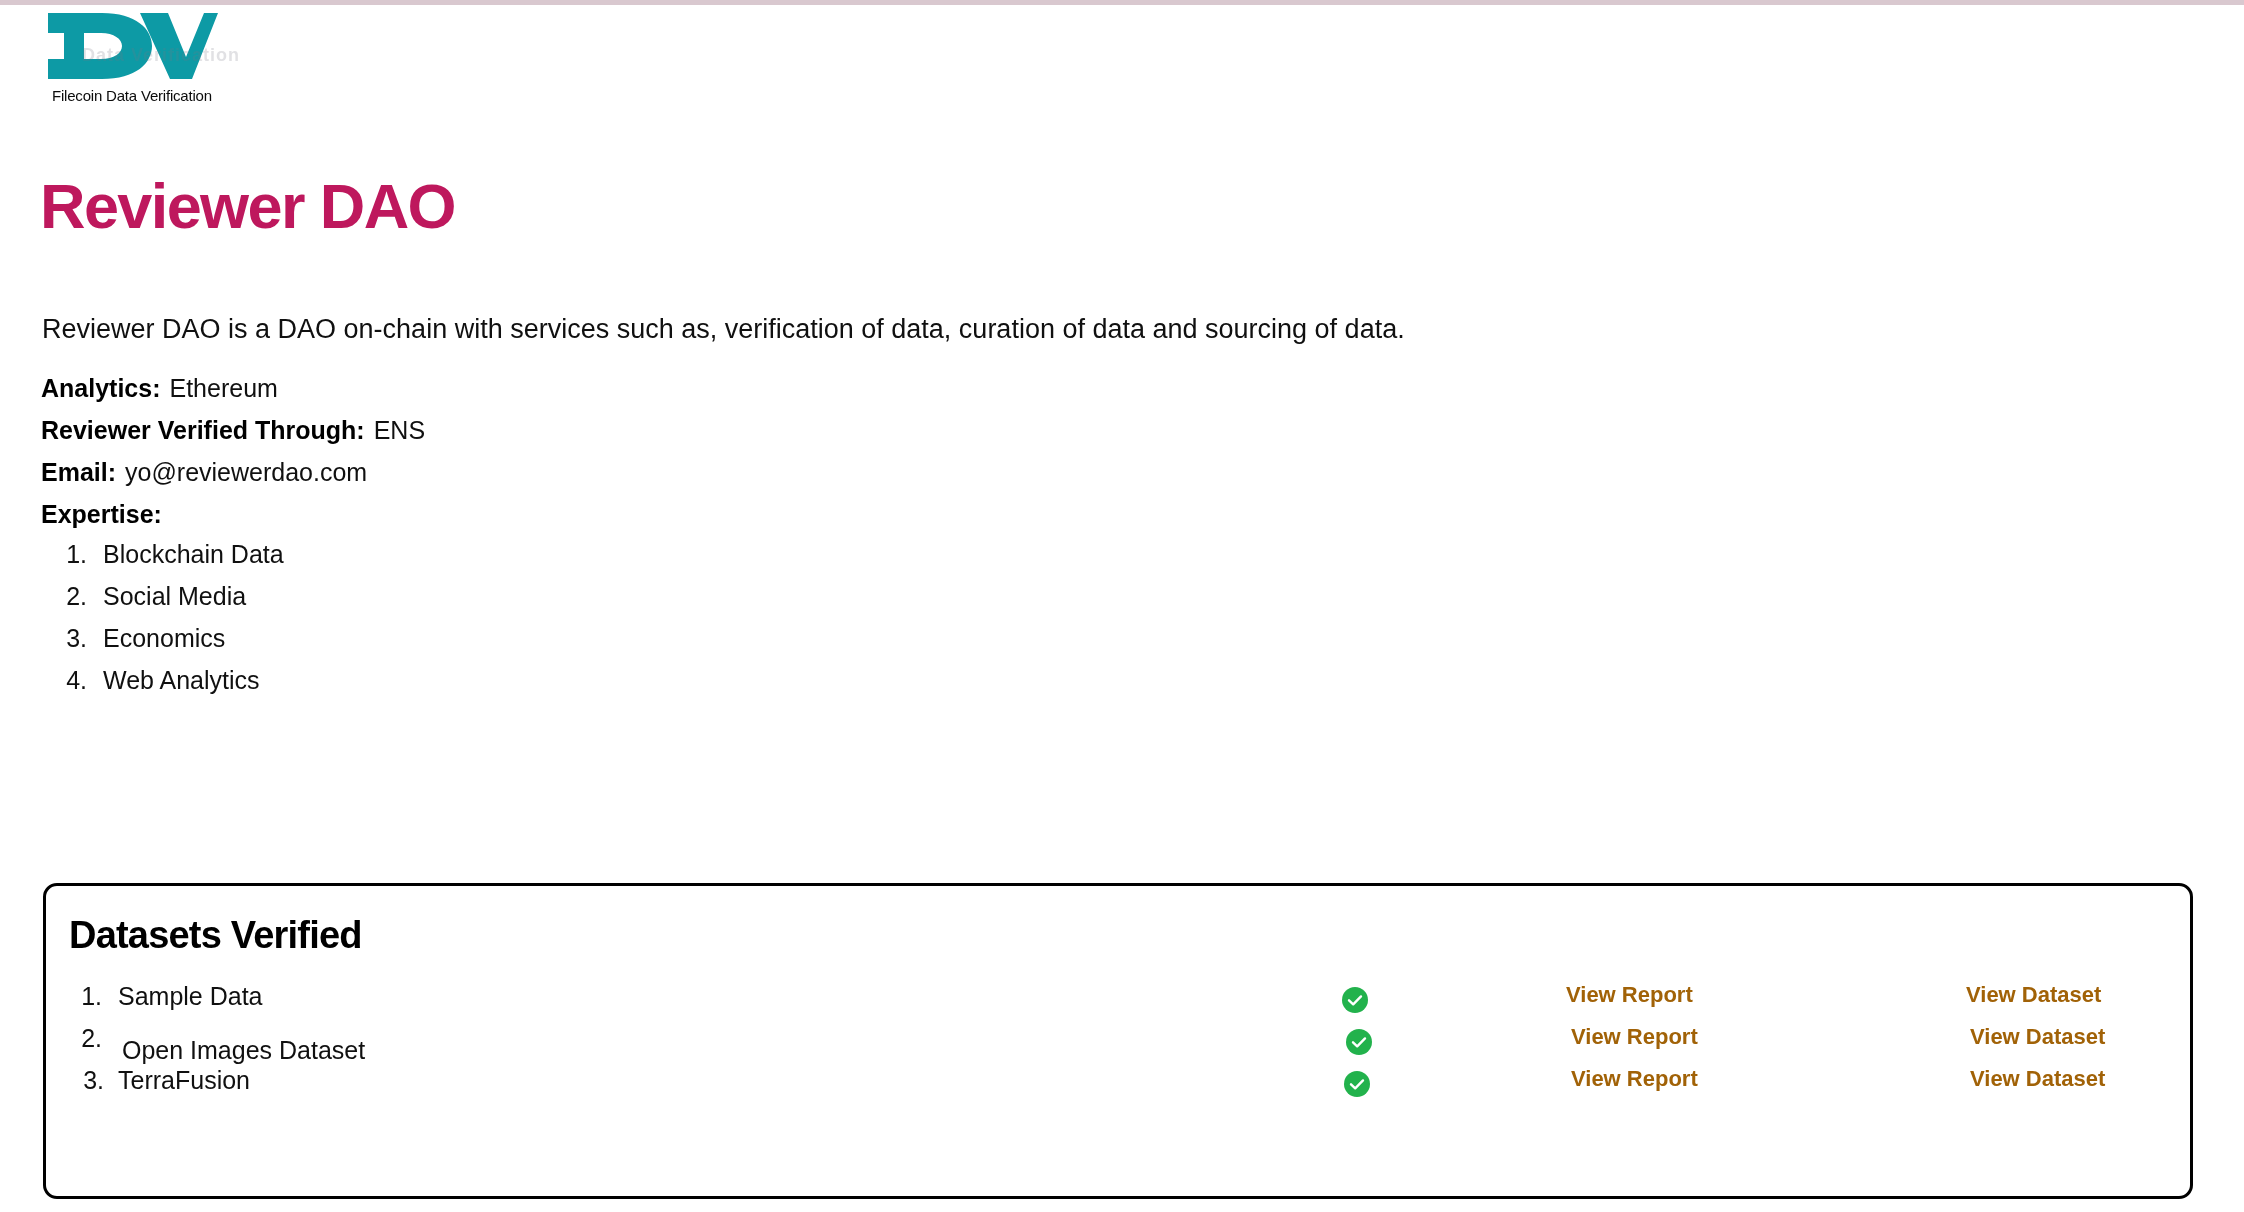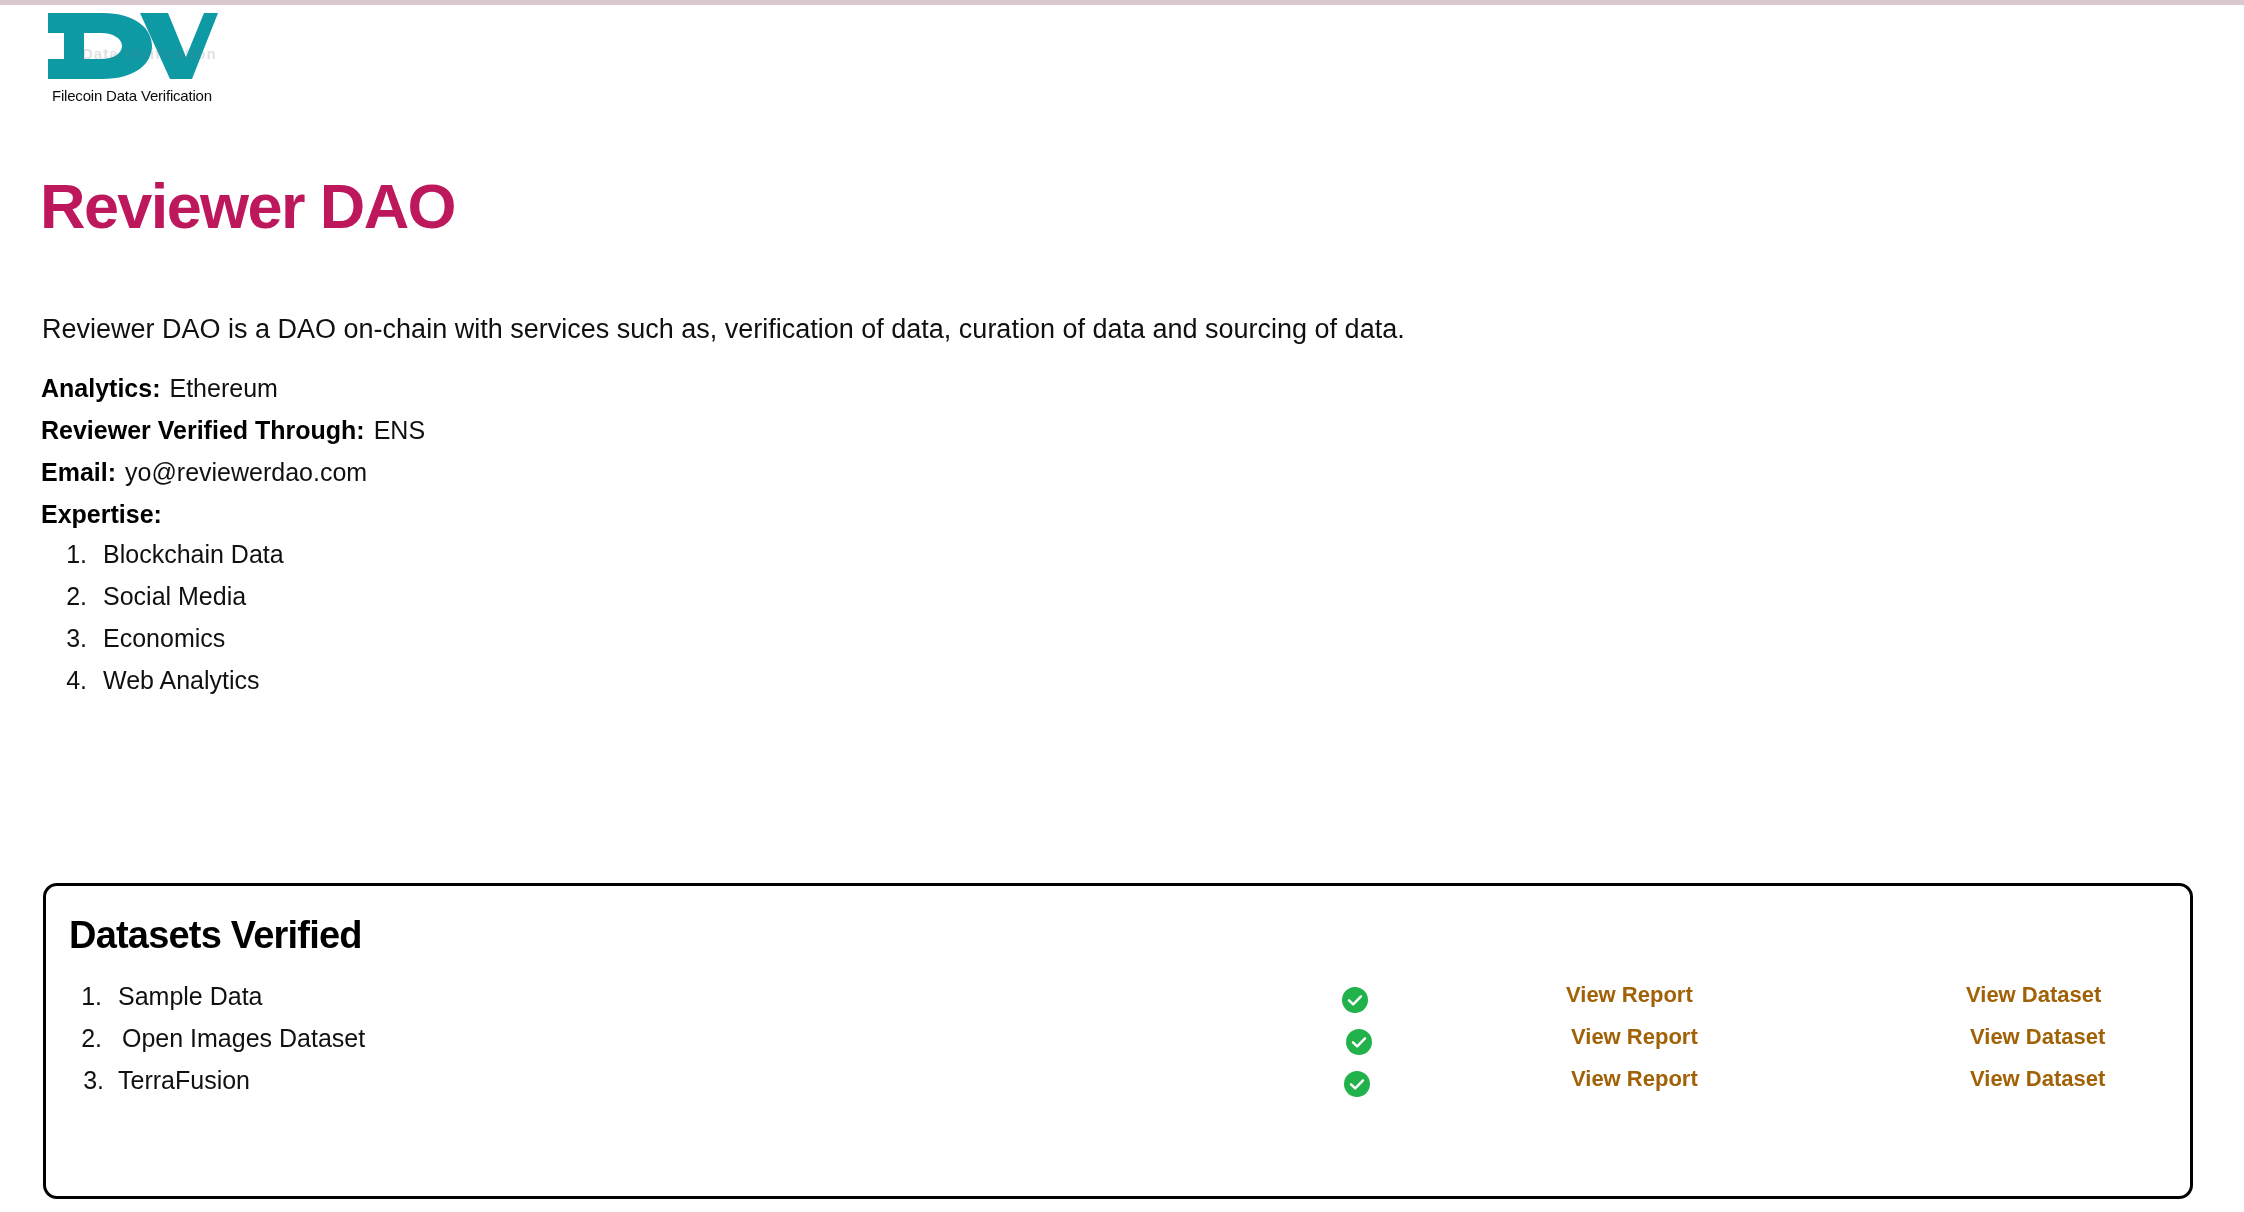--- a/index.html
+++ b/index.html
@@ -36,21 +36,21 @@
   .logo-wrap {
     position: relative;
     width: 175px;
     height: 78px;
   }
   .logo-svg { display: block; }
   .logo-watermark {
     position: absolute;
     left: 38px;
     top: 38px;
-    font-size: 15px;
+    font-size: 18px;
     letter-spacing: 1px;
     color: rgba(120,120,130,0.22);
     font-weight: bold;
     white-space: nowrap;
     pointer-events: none;
   }
   .brand-sub {
     font-size: 15px;
     font-weight: normal;
     letter-spacing: -0.2px;
@@ -241,21 +241,21 @@
             <circle cx="13" cy="13" r="13" fill="#22b24c"></circle>
             <path d="M7 13.3 L11.2 17.3 L19 9.4" fill="none" stroke="#ffffff" stroke-width="2.4" stroke-linecap="round" stroke-linejoin="round"></path>
           </svg>
         </span>
         <span class="ds-link" style="left:1520px;">View Report</span>
         <span class="ds-link" style="left:1920px;">View Dataset</span>
       </div>
 
       <div class="dataset-row">
         <span class="ds-num" style="left:16px;">2.</span>
-        <span class="ds-name" style="left:76px;">Open Images Dataset</span>
+        <span class="ds-name" style="left:76px;margin-top:12px;">Open Images Dataset</span>
         <span class="check-badge" style="left:1300px;">
           <svg width="26" height="26" viewBox="0 0 26 26">
             <circle cx="13" cy="13" r="13" fill="#22b24c"></circle>
             <path d="M7 13.3 L11.2 17.3 L19 9.4" fill="none" stroke="#ffffff" stroke-width="2.4" stroke-linecap="round" stroke-linejoin="round"></path>
           </svg>
         </span>
         <span class="ds-link" style="left:1525px;">View Report</span>
         <span class="ds-link" style="left:1924px;">View Dataset</span>
       </div>
 

